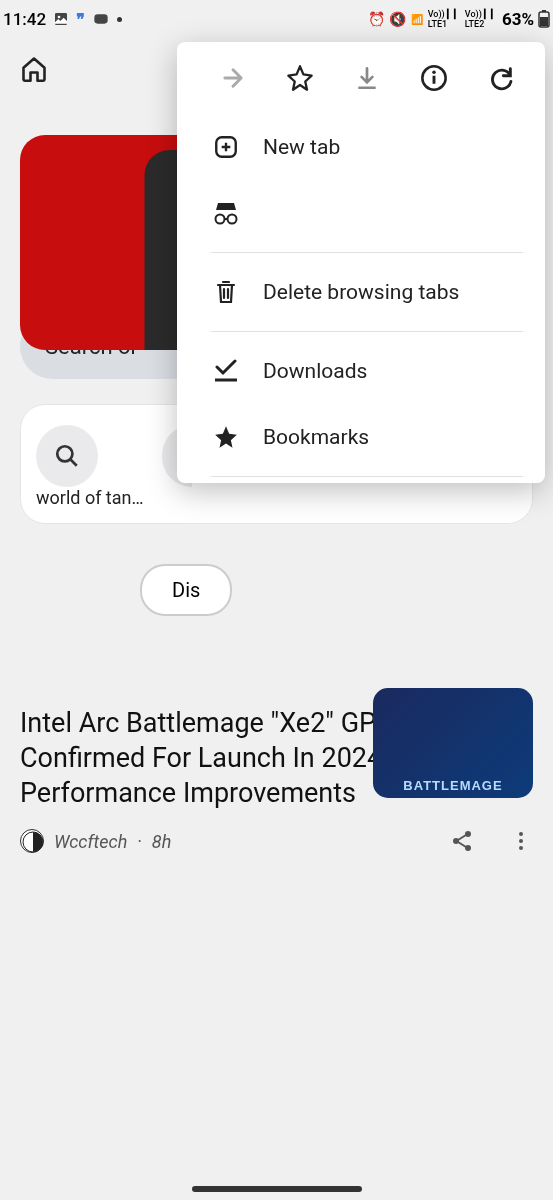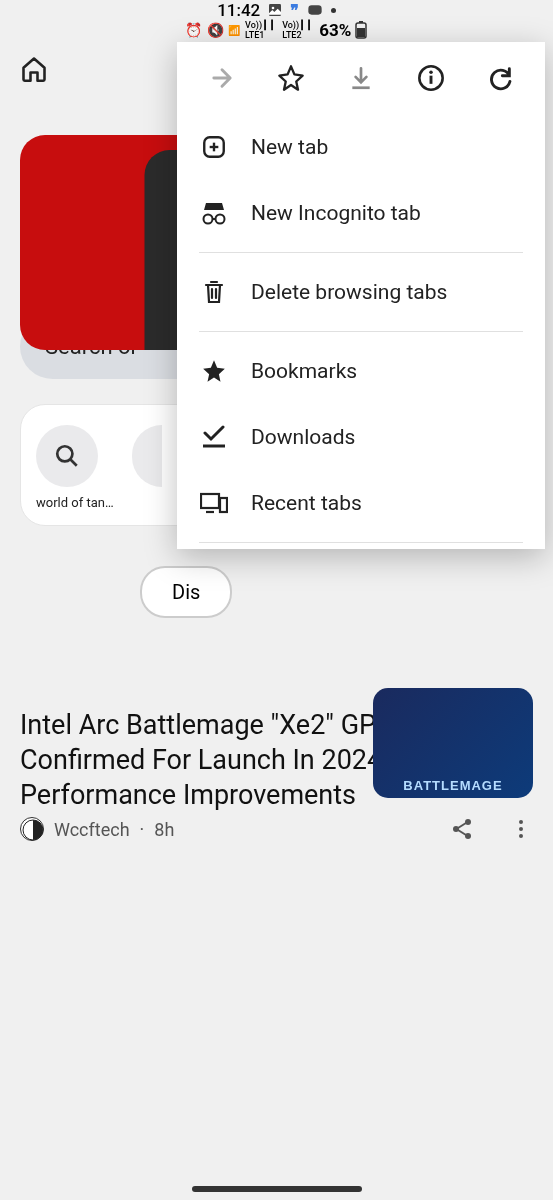--- a/index.html
+++ b/index.html
@@ -13,24 +13,23 @@
       background: #f0f0f0;
       font-family: -apple-system, Roboto, Arial, sans-serif;
       position: relative;
       overflow: hidden;
     }
     .status-bar {
       height: 38px;
       display: flex;
       justify-content: space-between;
       align-items: center;
-      padding: 0 15px;
+      padding: 0 3px;
       font-size: 17px;
       font-weight: 500;
-      flex-direction: column;
     }
     .status-left {
       display: flex;
       align-items: center;
       gap: 7px;
     }
     .status-right {
       display: flex;
       align-items: center;
       gap: 4px;
@@ -85,23 +84,23 @@
     .chip-circle {
       width: 62px;
       height: 62px;
       border-radius: 50%;
       background: #eaeaec;
       display: flex;
       align-items: center;
       justify-content: center;
     }
     .chip-label {
-      font-size: 13px;
+      font-size: 18px;
       color: #222;
-      margin-top: 8px;
+      margin-top: 0;
     }
     .dismiss-btn {
       display: inline-block;
       border: 2px solid #ccc;
       border-radius: 25px;
       padding: 12px 30px;
       margin-top: 40px;
       margin-left: 120px;
       font-size: 20px;
       background: #fff;
@@ -112,21 +111,22 @@
     .article-title {
       font-size: 27px;
       font-weight: 400;
       line-height: 1.3;
       color: #111;
     }
     .article-meta {
       display: flex;
       align-items: center;
       justify-content: space-between;
-      margin-top: 4px;
+      margin-top: 18px;
+      font-style: italic;
     }
     .article-source {
       display: flex;
       align-items: center;
       gap: 10px;
       font-size: 18px;
       color: #555;
     }
     .source-icon {
       width: 24px;
@@ -189,24 +189,25 @@
       right: -15px;
       bottom: -40px;
       font-style: italic;
     }
     .menu-panel {
       position: absolute;
       top: 42px;
       right: 8px;
       width: 368px;
       background: #fff;
-      border-radius: 0;
+      border-radius: 8px;
       box-shadow: 0 8px 30px rgba(0,0,0,0.25);
       z-index: 100;
       overflow: hidden;
+      padding-left: 12px;
     }
     .menu-top-row {
       display: flex;
       justify-content: space-around;
       padding: 22px 10px;
     }
     .menu-top-icon {
       width: 28px;
       height: 28px;
       display: flex;
@@ -407,65 +408,54 @@
 
   <div class="menu-item">
     <div class="menu-item-icon">
       <svg width="28" height="26" viewBox="0 0 28 26">
           <path d="M4 10h20l-2-7H6l-2 7z" fill="#222"></path>
           <circle cx="8" cy="19" r="4.5" stroke="#222" stroke-width="2" fill="none"></circle>
           <circle cx="20" cy="19" r="4.5" stroke="#222" stroke-width="2" fill="none"></circle>
           <line x1="12" y1="19" x2="16" y2="19" stroke="#222" stroke-width="2"></line>
         </svg>
     </div>
-    <span class="menu-item-label">New Incognito tab</span>
   </div>
 
   <div class="menu-divider"></div>
 
 
   <div class="menu-item">
     <div class="menu-item-icon">
       <svg width="24" height="26" viewBox="0 0 24 26">
           <path d="M4 6h16M9 3h6M6 6l1 17h10l1-17M10 10v9M14 10v9" stroke="#222" stroke-width="2.2" fill="none" stroke-linecap="round"></path>
         </svg>
     </div>
     <span class="menu-item-label">Delete browsing tabs</span>
   </div>
 
   <div class="menu-divider"></div>
-
-  <div class="menu-item">
-    <div class="menu-item-icon">
-      <svg width="26" height="26" viewBox="0 0 24 24">
-          <path d="M12 2l2.9 6.9L22 10l-5.5 5 1.5 7L12 18l-6 4 1.5-7L2 10l7.1-1.1L12 2z" fill="#222"></path>
-        </svg>
-    </div>
-    <span class="menu-item-label">Bookmarks</span>
-  </div>
 
   <div class="menu-item">
     <div class="menu-item-icon">
       <svg width="26" height="24" viewBox="0 0 26 24">
           <path d="M4 8l6 6L22 2" stroke="#222" stroke-width="3" fill="none" stroke-linecap="round"></path>
           <line x1="2" y1="21" x2="24" y2="21" stroke="#222" stroke-width="3"></line>
         </svg>
     </div>
     <span class="menu-item-label">Downloads</span>
   </div>
 
   <div class="menu-item">
     <div class="menu-item-icon">
-      <svg width="28" height="22" viewBox="0 0 28 22">
-          <rect x="1" y="2" width="18" height="14" stroke="#222" stroke-width="2.2" fill="none"></rect>
-          <line x1="6" y1="20" x2="14" y2="20" stroke="#222" stroke-width="2.2"></line>
-          <rect x="20" y="6" width="7" height="14" stroke="#222" stroke-width="2.2" fill="#fff"></rect>
-        </svg>
-    </div>
-    <span class="menu-item-label">Recent tabs</span>
-  </div>
+      <svg width="26" height="26" viewBox="0 0 24 24">
+          <path d="M12 2l2.9 6.9L22 10l-5.5 5 1.5 7L12 18l-6 4 1.5-7L2 10l7.1-1.1L12 2z" fill="#222"></path>
+        </svg>
+    </div>
+    <span class="menu-item-label">Bookmarks</span>
+  </div>
+
 
   <div class="menu-divider"></div>
 
 
 </div>
 
 <div class="bottom-bar"></div>
 
 </body></html>

